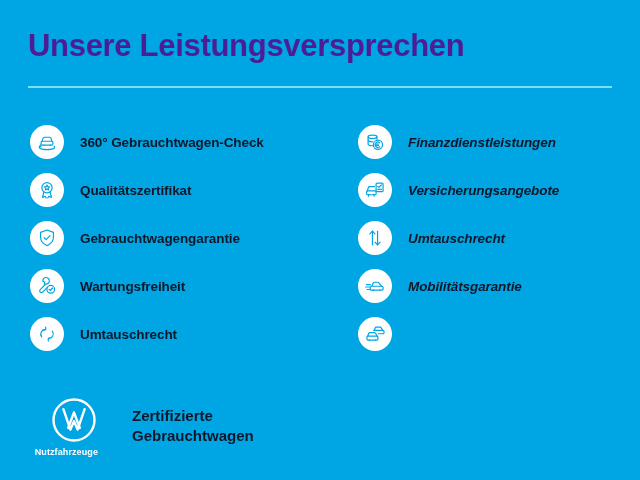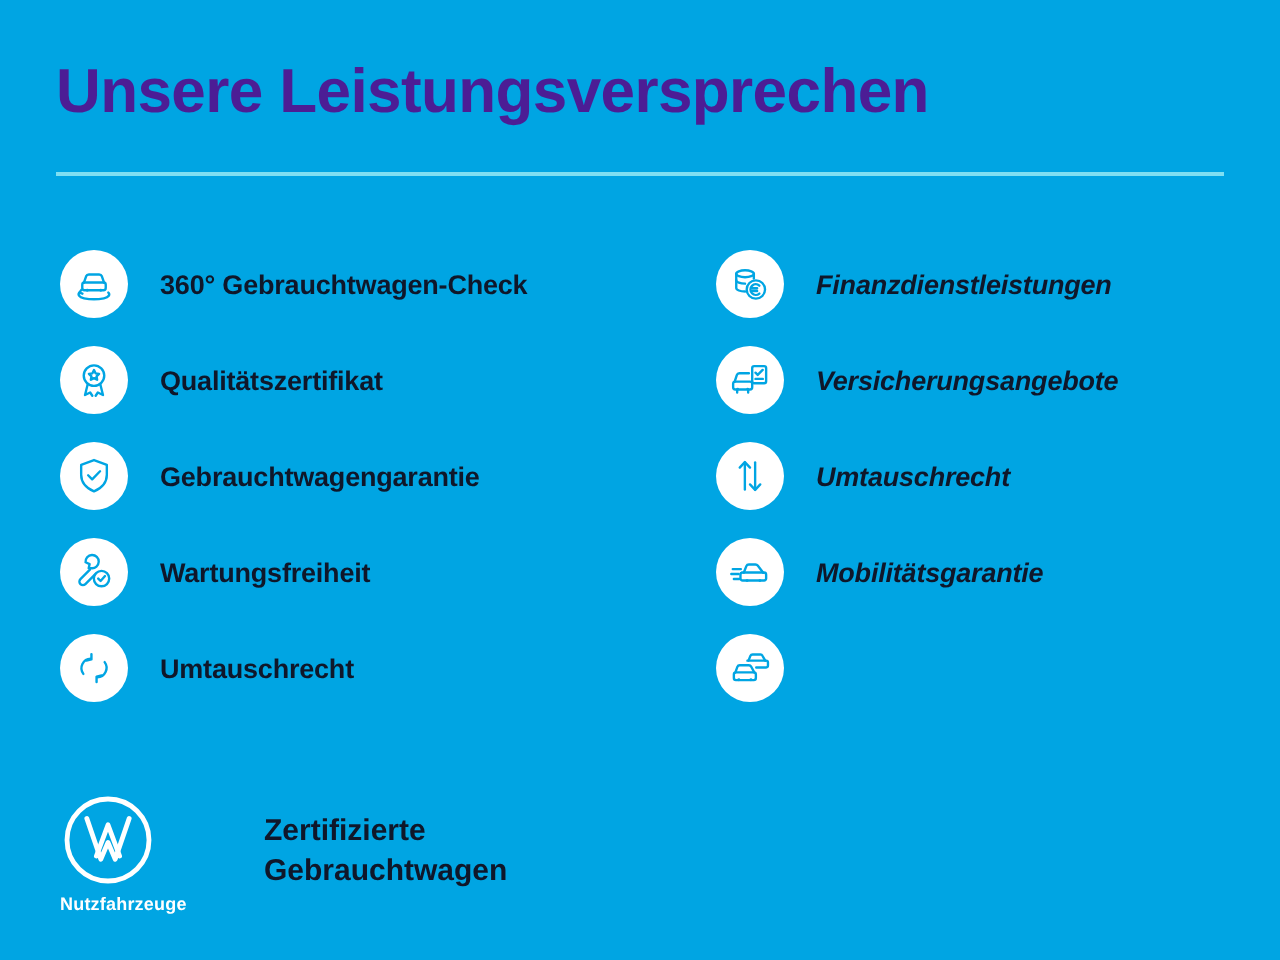--- a/index.html
+++ b/index.html
@@ -90,21 +90,21 @@
     position: absolute;
     left: 30px;
     top: 396px;
     display: flex;
     align-items: flex-start;
   }
   .vw-logo-wrap {
     width: 68px;
     display: flex;
     flex-direction: column;
-    align-items: flex-start;
+    align-items: flex-end;
   }
   .vw-logo svg {
     width: 48px;
     height: 48px;
     display: block;
   }
   .vw-sub {
     margin-top: 3px;
     font-size: 9px;
     font-weight: bold;

